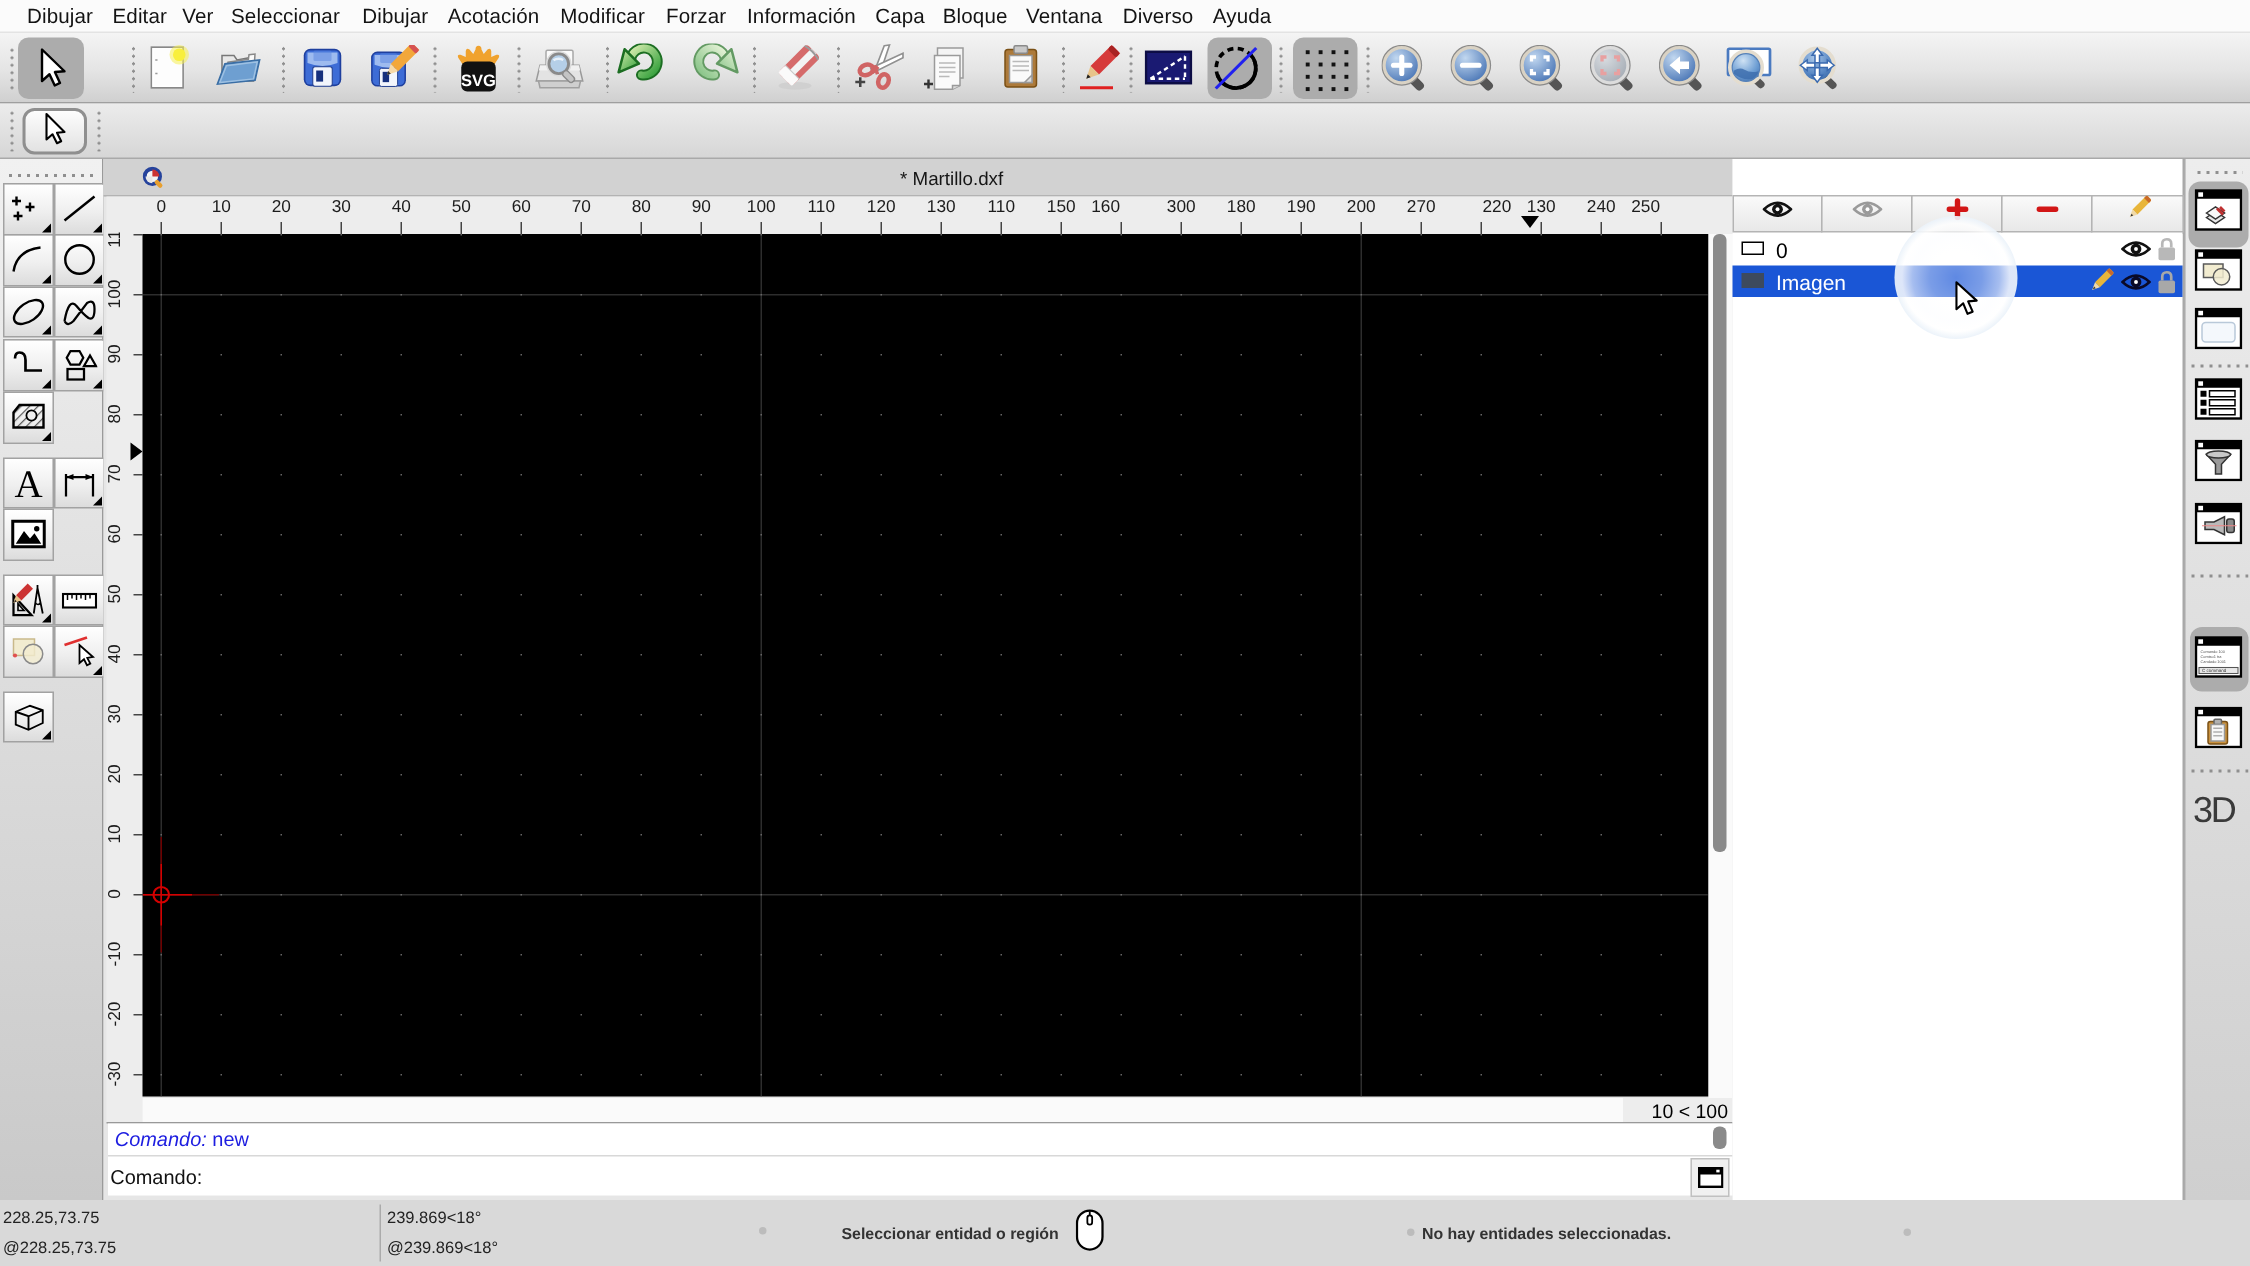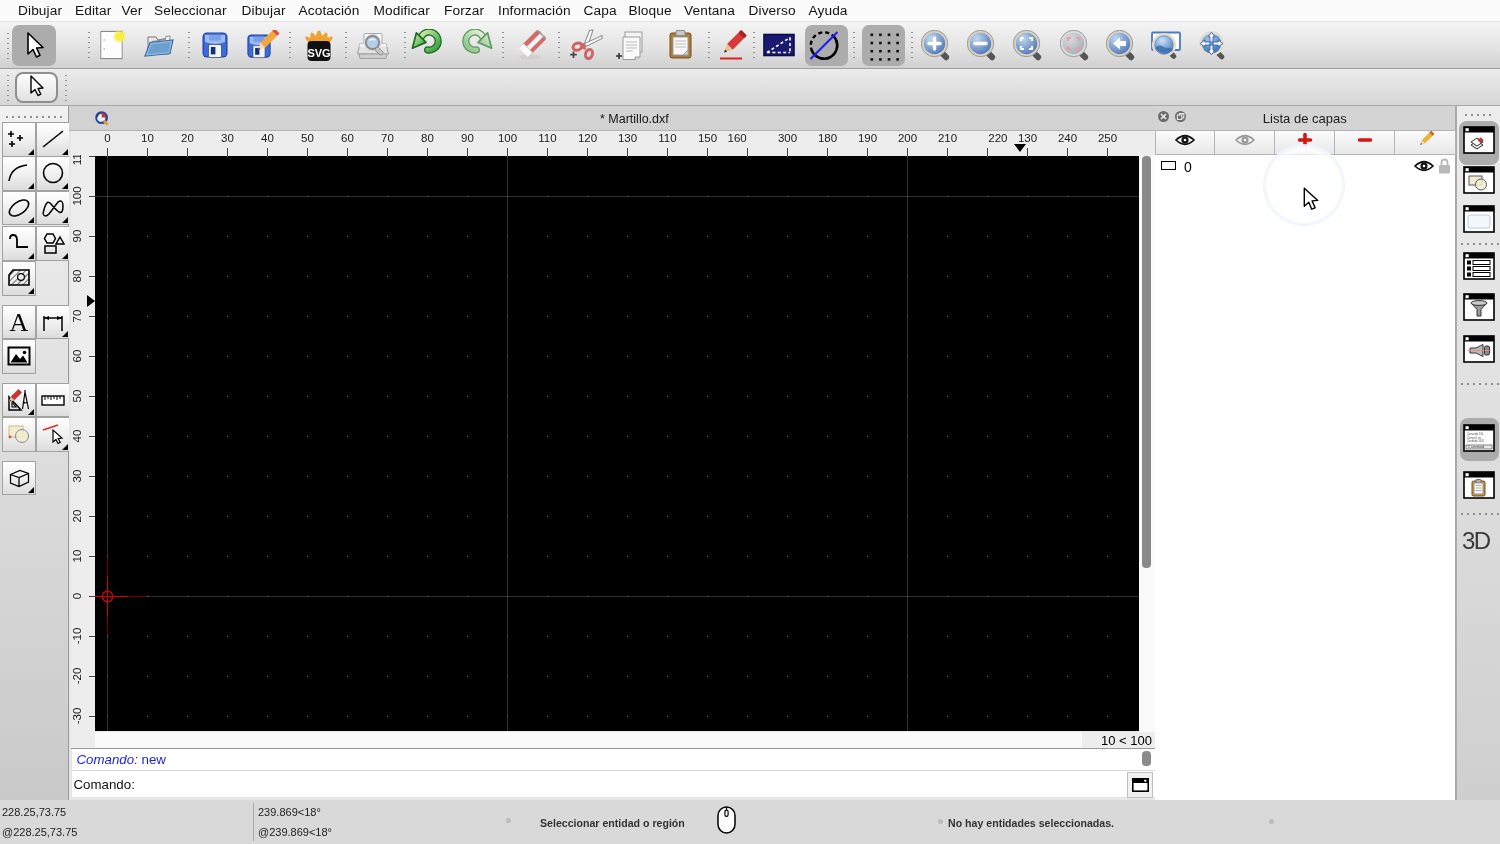--- a/index.html
+++ b/index.html
@@ -539,29 +539,29 @@
 <div class="rlab" style="left:656.5px;top:1px;width:40px;text-align:left">160</div>
 <div class="htick" style="left:716px"></div>
 <div class="rlab" style="left:696.5px;top:1px;width:40px;text-align:center">300</div>
 <div class="htick" style="left:756px"></div>
 <div class="rlab" style="left:736.5px;top:1px;width:40px;text-align:center">180</div>
 <div class="htick" style="left:796px"></div>
 <div class="rlab" style="left:776.5px;top:1px;width:40px;text-align:center">190</div>
 <div class="htick" style="left:836px"></div>
 <div class="rlab" style="left:816.5px;top:1px;width:40px;text-align:center">200</div>
 <div class="htick" style="left:876px"></div>
-<div class="rlab" style="left:856.5px;top:1px;width:40px;text-align:center">210</div>
+<div class="rlab" style="left:856.5px;top:1px;width:40px;text-align:center">270</div>
 <div class="htick" style="left:916px"></div>
 <div class="rlab" style="left:896.5px;top:1px;width:40px;text-align:right">220</div>
 <div class="htick" style="left:956px"></div>
 <div class="rlab" style="left:936.5px;top:1px;width:40px;text-align:center">130</div>
 <div class="htick" style="left:996px"></div>
 <div class="rlab" style="left:976.5px;top:1px;width:40px;text-align:center">240</div>
 <div class="htick" style="left:1036px"></div>
-<div class="rlab" style="left:1016.5px;top:1px;width:40px;text-align:center">250</div>
+<div class="rlab" style="left:1016.5px;top:1px;width:40px;text-align:left">250</div>
 <div style="position:absolute;left:943px;top:13px;width:0;height:0;border-left:6.5px solid transparent;border-right:6.5px solid transparent;border-top:8px solid #000"></div>
 </div>
 <div id="vruler" class="abs" style="overflow:hidden">
 <div class="vtick" style="top:1px"></div>
 <div class="rlab" style="left:-14px;top:-5px;width:40px;height:12px;text-align:center;transform:rotate(-90deg)">110</div>
 <div class="vtick" style="top:41px"></div>
 <div class="rlab" style="left:-14px;top:35px;width:40px;height:12px;text-align:center;transform:rotate(-90deg)">100</div>
 <div class="vtick" style="top:81px"></div>
 <div class="rlab" style="left:-14px;top:75px;width:40px;height:12px;text-align:center;transform:rotate(-90deg)">90</div>
 <div class="vtick" style="top:121px"></div>
@@ -1018,35 +1018,20 @@
     <span style="position:absolute;left:1.5px;top:6px;font-size:13.3px;color:#111">Comando:</span>
     <div id="inputbtn">
       <div style="position:absolute;left:3.5px;top:5px"><svg width="17" height="14" viewBox="0 0 17 14" style="">
           <rect x="0.8" y="0.8" width="15.4" height="12.4" fill="#fff" stroke="#000" stroke-width="1.6"></rect>
           <rect x="0.8" y="0.8" width="15.4" height="4.2" fill="#000"></rect>
           <rect x="12.2" y="1.8" width="2.2" height="1.8" fill="#fff"></rect>
         </svg></div>
     </div>
   </div>
 <div id="layers" class="abs">
-<div id="lheader">
-<div style="position:absolute;left:3px;top:2.4px"><svg width="11" height="11" viewBox="0 0 11 11" style="">
-          <circle cx="5.5" cy="5.5" r="5.5" fill="#6b6b6b"></circle>
-          <g stroke="#e8e8e8" stroke-width="1.7">
-            <line x1="3" y1="3" x2="8" y2="8"></line>
-            <line x1="8" y1="3" x2="3" y2="8"></line>
-          </g>
-        </svg></div>
-<div style="position:absolute;left:20px;top:2.4px"><svg width="11" height="11" viewBox="0 0 11 11" style="">
-          <circle cx="5.5" cy="5.5" r="5.5" fill="#6b6b6b"></circle>
-          <rect x="2.4" y="4" width="4.4" height="4.4" fill="none" stroke="#e8e8e8" stroke-width="1.1"></rect>
-          <path d="M4.4 4 L4.4 2.6 L8.8 2.6 L8.8 7 L7 7" fill="none" stroke="#e8e8e8" stroke-width="1.1"></path>
-        </svg></div>
-<span style="position:absolute;left:0;top:5px;width:100%;text-align:center;font-size:13px;color:#1c1c1c">Lista de capas</span>
-</div>
 <div id="ltools">
 <div class="ltb" style="left:0px;width:60px">
         <div style="position:absolute;left:50%;top:50%;transform:translate(-50%,-50%)"><svg width="20" height="14" viewBox="0 0 20 14" style="">
             <path d="M1 7 Q10 -1.5 19 7 Q10 15.5 1 7 Z" fill="none" stroke="#111" stroke-width="1.7"></path>
             <circle cx="10" cy="7" r="3.6" fill="#111"></circle>
             <circle cx="10" cy="7" r="1.3" fill="#fff"></circle>
           </svg></div>
       </div>
 <div class="ltb" style="left:59px;width:61px">
         <div style="position:absolute;left:50%;top:50%;transform:translate(-50%,-50%)"><svg width="20" height="14" viewBox="0 0 20 14" style="">
@@ -1085,20 +1070,41 @@
       <div style="position:absolute;left:259px;top:3.5px"><svg width="20" height="14" viewBox="0 0 20 14" style="">
           <path d="M1 7 Q10 -1.5 19 7 Q10 15.5 1 7 Z" fill="none" stroke="#111" stroke-width="1.7"></path>
           <circle cx="10" cy="7" r="3.6" fill="#111"></circle>
           <circle cx="10" cy="7" r="1.3" fill="#fff"></circle>
         </svg></div>
       <div style="position:absolute;left:283px;top:2.5px"><svg width="13" height="16" viewBox="0 0 13 16" style="">
           <rect x="1" y="7" width="11" height="8.5" rx="1.2" fill="#b8b8b8"></rect>
           <path d="M3.5 7 L3.5 4.5 Q3.5 1.5 6.5 1.5 Q9.5 1.5 9.5 4.5 L9.5 7" fill="none" stroke="#b8b8b8" stroke-width="1.8"></path>
         </svg></div>
     </div>
+<div class="lrow" style="top:71px;background:#1a56d6">
+      <div style="position:absolute;left:6px;top:5px;width:15px;height:9.5px;background:#3d4a5d"></div>
+      <span style="position:absolute;left:29px;top:3px;font-size:14px;color:#fff">Imagen</span>
+      <div style="position:absolute;left:236px;top:1.5px"><svg width="18" height="18" viewBox="0 0 18 18" style="">
+          <g transform="rotate(45 9 9)">
+            <rect x="6.8" y="-2" width="4.6" height="13.5" fill="#e8b53a"></rect>
+            <rect x="6.8" y="-2" width="4.6" height="2.6" fill="#c96a2a"></rect>
+            <path d="M6.8 11.5 L9.1 16.5 L11.4 11.5 Z" fill="#f0d9a8"></path>
+            <path d="M8.3 13.9 L9.1 15.8 L9.9 13.9 Z" fill="#333"></path>
+          </g>
+        </svg></div>
+      <div style="position:absolute;left:259px;top:3.5px"><svg width="20" height="14" viewBox="0 0 20 14" style="">
+          <path d="M1 7 Q10 -1.5 19 7 Q10 15.5 1 7 Z" fill="none" stroke="#0a0a28" stroke-width="1.7"></path>
+          <circle cx="10" cy="7" r="3.6" fill="#0a0a28"></circle>
+          <circle cx="10" cy="7" r="1.3" fill="#fff"></circle>
+        </svg></div>
+      <div style="position:absolute;left:283px;top:2.5px"><svg width="13" height="16" viewBox="0 0 13 16" style="">
+          <rect x="1" y="7" width="11" height="8.5" rx="1.2" fill="#a8a8a8"></rect>
+          <path d="M3.5 7 L3.5 4.5 Q3.5 1.5 6.5 1.5 Q9.5 1.5 9.5 4.5 L9.5 7" fill="none" stroke="#a8a8a8" stroke-width="1.8"></path>
+        </svg></div>
+    </div>
 <div style="position:absolute;left:108px;top:38px;width:82px;height:82px;border-radius:50%;background:radial-gradient(circle, rgba(255,255,255,0.3) 0%, rgba(255,255,255,0.42) 30%, rgba(252,253,255,0.62) 50%, rgba(255,255,255,0.85) 62%, rgba(236,243,250,0.93) 70%, rgba(252,253,255,0.95) 78%, rgba(224,234,244,0.85) 85%, rgba(243,248,252,0.6) 91%, rgba(230,239,247,0.35) 96%, rgba(255,255,255,0) 100%)"></div>
 <div style="position:absolute;left:148px;top:80.5px"><svg width="18" height="25" viewBox="0 0 18 25" style="">
         <path d="M1.3 1.2 L1.3 19.2 L5.8 15.2 L8.7 22.2 L12.1 20.8 L9.1 13.9 L14.8 13.4 Z" fill="#fff" stroke="#000" stroke-width="1.4" stroke-linejoin="round"></path>
       </svg></div>
 </div>
 <div id="rightbar" class="abs">
 <div class="hhandle" style="left:6px;top:8px;width:32px"></div>
 <div class="selbg" style="left:2px;top:15px;width:40px;height:44px;border-radius:8px"></div>
 <div class="selbg" style="left:3px;top:311.5px;width:39px;height:43px;border-radius:8px"></div>
 <div style="position:absolute;left:6px;top:20px"><svg width="32" height="28" viewBox="0 0 32 28" style="">
@@ -1188,21 +1194,21 @@
 <div class="hhandle" style="left:2px;top:406.5px;width:40px"></div>
 <div style="position:absolute;left:5px;top:421px;font-size:24px;color:#3a3a3a;letter-spacing:-1.5px"><span style="font-weight:400">3D</span></div>
 </div>
 <div id="statusbar" class="abs">
 <span style="position:absolute;left:2px;top:6px">228.25,73.75</span>
 <span style="position:absolute;left:2px;top:26px">@228.25,73.75</span>
 <div style="position:absolute;left:253px;top:3px;width:1px;height:38px;background:#ababab"></div>
 <span style="position:absolute;left:258px;top:6px">239.869&lt;18°</span>
 <span style="position:absolute;left:258px;top:26px">@239.869&lt;18°</span>
 <div style="position:absolute;left:506px;top:18px;width:5px;height:5px;border-radius:50%;background:#bcbcbc"></div>
-<span style="position:absolute;left:540px;top:17px;font-size:10.6px;font-weight:700;color:#333">Seleccionar entidad o región</span>
+<span style="position:absolute;left:561px;top:17px;font-size:10.6px;font-weight:700;color:#333">Seleccionar entidad o región</span>
 <div style="position:absolute;left:717px;top:6px"><svg width="19" height="28" viewBox="0 0 19 28" style="">
         <rect x="1" y="1" width="17" height="26" rx="8.5" fill="#fff" stroke="#000" stroke-width="1.5"></rect>
         <line x1="9.5" y1="1.5" x2="9.5" y2="10.5" stroke="#000" stroke-width="1.2"></line>
         <rect x="7.9" y="4.2" width="3.2" height="6.2" rx="1.6" fill="#fff" stroke="#000" stroke-width="1.2"></rect>
       </svg></div>
 <div style="position:absolute;left:938px;top:19px;width:5px;height:5px;border-radius:50%;background:#bcbcbc"></div>
 <span style="position:absolute;left:948px;top:17px;font-size:10.6px;font-weight:700;color:#333">No hay entidades seleccionadas.</span>
 <div style="position:absolute;left:1269px;top:19px;width:5px;height:5px;border-radius:50%;background:#bcbcbc"></div>
 </div>
 </body></html>

